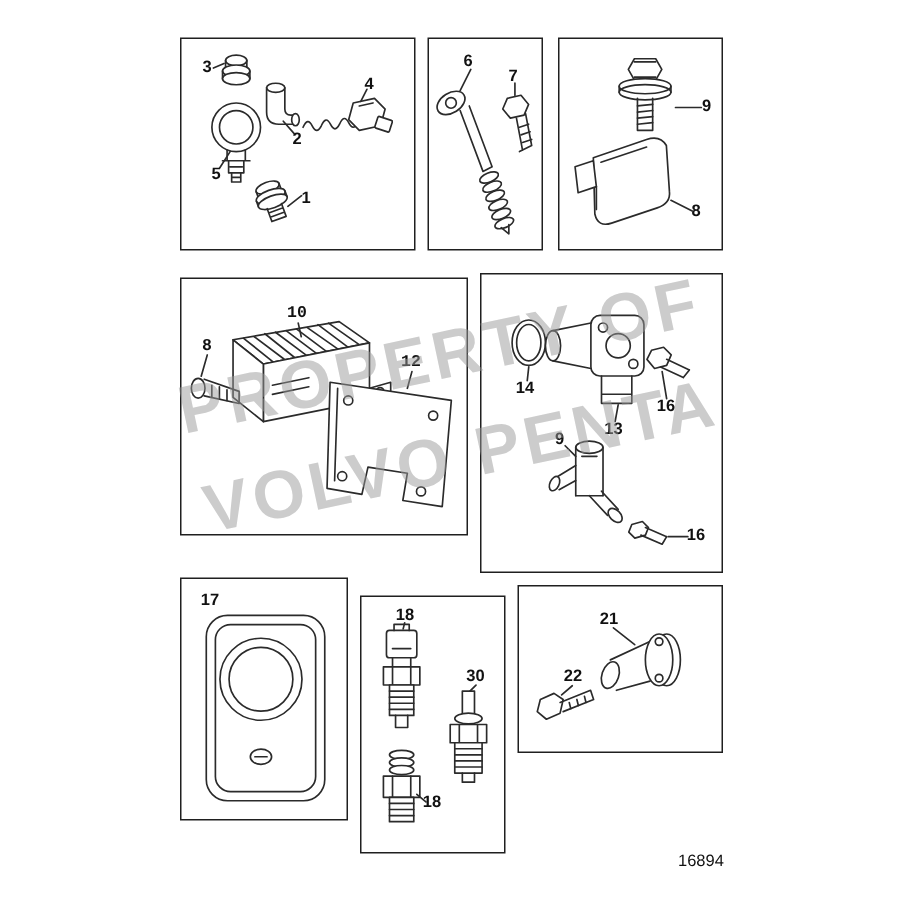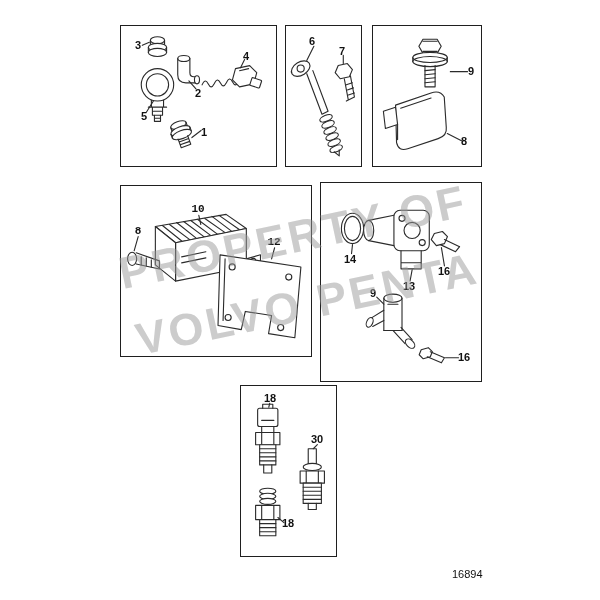--- a/index.html
+++ b/index.html
@@ -177,22 +177,35 @@
       </g>
       <path class="s" d="M30,70 L31,61 M88,97 L90,86 M122,82 L119,64 M55,113 L62,120 M136,173 L123,173"></path>
     </svg>
     <span class="callout" style="left:29px; top:76px">14</span>
     <span class="callout" style="left:88px; top:103px">13</span>
     <span class="callout" style="left:123px; top:88px">16</span>
     <span class="callout" style="left:52px; top:110px">9</span>
     <span class="callout" style="left:143px; top:174px">16</span>
   </div>
 
-
-  <div class="panel" style="left:240px; top:385px; width:95px; height:170px;text-align:center;">
+  <div class="panel" style="left:120px; top:385px; width:110px; height:160px;">
+    <svg viewBox="0 0 108 158">
+      <g>
+        <rect class="f" x="16" y="24" width="78" height="122" rx="14"></rect>
+        <rect class="s" x="22" y="30" width="66" height="110" rx="10"></rect>
+        <circle class="f" cx="52" cy="66" r="27"></circle>
+        <circle class="s" cx="52" cy="66" r="21"></circle>
+        <ellipse class="s" cx="52" cy="117" rx="7" ry="5"></ellipse>
+        <path class="s" d="M48,117 L56,117"></path>
+      </g>
+    </svg>
+    <span class="callout" style="left:19px; top:14px">17</span>
+  </div>
+
+  <div class="panel" style="left:240px; top:397px; width:95px; height:170px;text-align:center;">
     <svg viewBox="0 0 93 168">
       <g>
         <rect class="f" x="16" y="22" width="20" height="18" rx="2"></rect>
         <path class="s" d="M21,22 L21,18 L31,18 L31,22"></path>
         <path class="s" d="M20,34 L32,34"></path>
         <path class="s" d="M20,40 L20,46 M32,40 L32,46"></path>
         <polygon class="f" points="14,46 38,46 38,58 14,58"></polygon>
         <path class="s" d="M20,46 L20,58 M32,46 L32,58"></path>
         <rect class="f" x="18" y="58" width="16" height="20"></rect>
         <path class="s" d="M18,62 L34,62 M18,66 L34,66 M18,70 L34,70 M18,74 L34,74"></path>
@@ -216,20 +229,40 @@
         <path class="s" d="M61,100 L79,100 M61,104 L79,104 M61,108 L79,108 M61,112 L79,112"></path>
         <path class="s" d="M66,116 L66,122 L74,122 L74,116"></path>
       </g>
       <path class="s" d="M28,17 L27,21 M42,135 L36,130 M75,58 L71,62"></path>
     </svg>
     <span class="callout" style="left:29px; top:12px">18</span>
     <span class="callout" style="left:47px; top:137px">18</span>
     <span class="callout" style="left:76px; top:53px">30</span>
   </div>
 
+  <div class="panel" style="left:345px; top:390px; width:135px; height:110px;">
+    <svg viewBox="0 0 133 108">
+      <g>
+        <path class="s" d="M86,36 L60,48 M86,62 L64,68"></path>
+        <ellipse class="f" cx="60" cy="58" rx="5.5" ry="9" transform="rotate(18 60 58)"></ellipse>
+        <ellipse class="f" cx="97" cy="48" rx="9" ry="17"></ellipse>
+        <ellipse class="f" cx="92" cy="48" rx="9" ry="17"></ellipse>
+        <circle class="s" cx="92" cy="36" r="2.5"></circle>
+        <circle class="s" cx="92" cy="60" r="2.5"></circle>
+      </g>
+      <g>
+        <polygon class="f" points="14,74 23,70 29,74 27,83 18,87 12,82"></polygon>
+        <path class="s" d="M27,76 L47,68 M29,82 L49,74 M47,68 L49,74"></path>
+        <path class="s" d="M33,76 L34,80 M38,74 L39,78 M43,72 L44,76"></path>
+      </g>
+      <path class="s" d="M62,27 L76,38 M35,65 L28,71"></path>
+    </svg>
+    <span class="callout" style="left:60px; top:22px">21</span>
+    <span class="callout" style="left:36px; top:60px">22</span>
+  </div>
 
   <div class="watermark">
     <div>PROPERTY OF</div>
     <div>VOLVO PENTA</div>
   </div>
 
   <span class="drawing-number">16894</span>
 
 </div>
 

